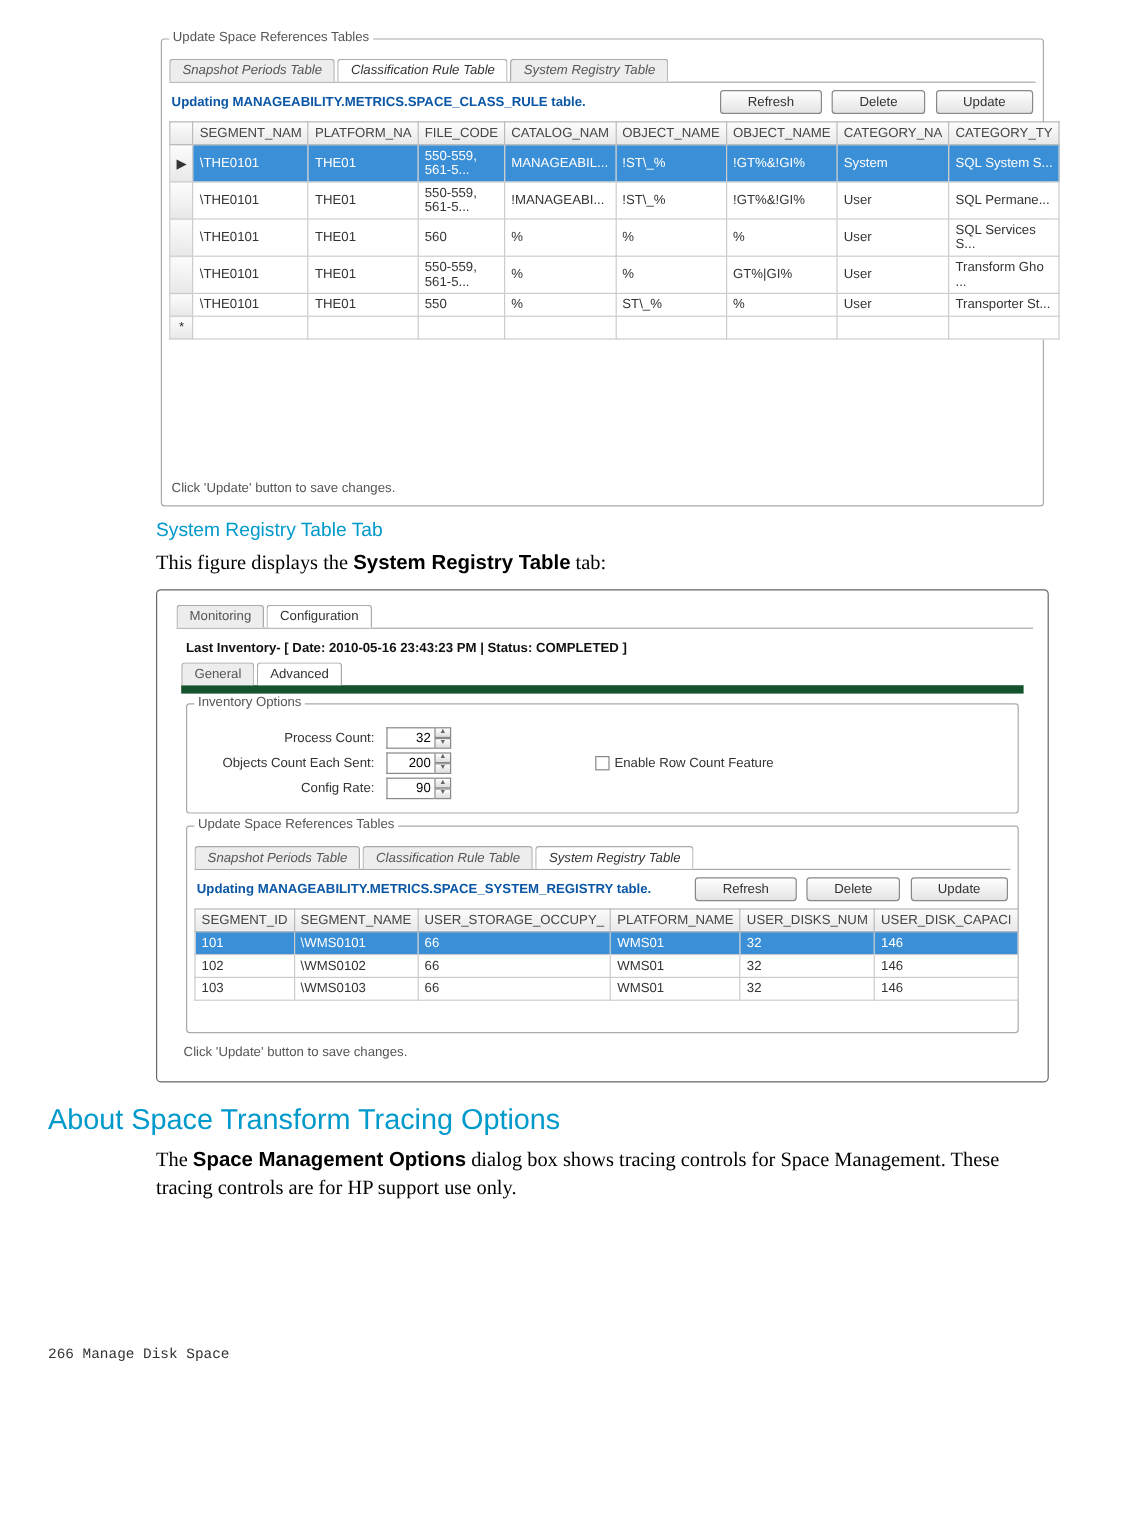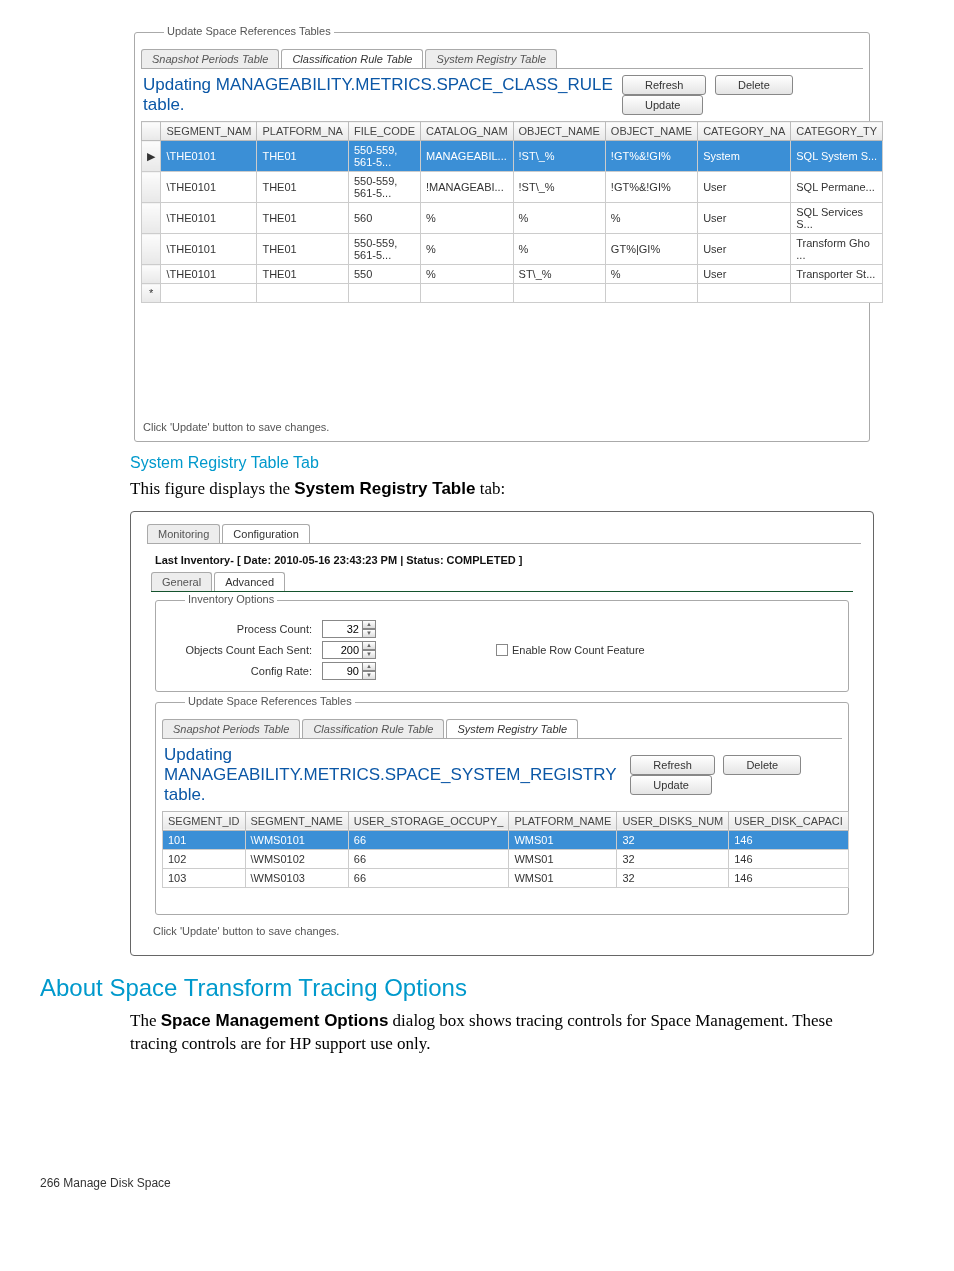--- a/index.html
+++ b/index.html
@@ -1,51 +1,51 @@
 <!DOCTYPE html>
 <html><head>
 <meta charset="utf-8">
 <style>
   * { box-sizing: border-box; margin: 0; padding: 0; }
   body { font-family: Georgia, 'Times New Roman', serif; font-size: 14px; color: #000; background: #fff; padding: 20px 40px 20px 40px; width: 954px; }
   .indent { margin-left: 90px; margin-right: 40px; }
   .fig { border: 1px solid #666; border-radius: 4px; padding: 12px; margin-bottom: 18px; }
   .fig-inner { padding: 6px 8px; }
-  .group-label { color: #555; font-family: Tahoma, Arial, sans-serif; font-size: 11px; position: relative; top: -10px; left: 23px; background: #fff; padding: 0 3px; display: inline-block; }
+  .group-label { color: #555; font-family: Tahoma, Arial, sans-serif; font-size: 11px; position: relative; top: -10px; left: 0; background: #fff; padding: 0 3px; display: inline-block; }
   .group-box { border: 1px solid #aaa; border-radius: 3px; margin: 8px 4px 10px 4px; padding: 0 6px 8px 6px; }
   .tabs { display: flex; border-bottom: 1px solid #aaa; margin-bottom: 6px; font-style: italic; }
   .tab { font-family: Tahoma, Arial, sans-serif; font-size: 11px; padding: 3px 10px; border: 1px solid #aaa; border-bottom: none; background: #f7f7f7; margin-right: 2px; border-top-left-radius: 3px; border-top-right-radius: 3px; color: #333; }
   .tab.inactive { background: #ededed; color: #555; }
   .tab.active { background: #fff; }
   .toolbar-row { display: flex; align-items: center; justify-content: space-between; margin: 4px 2px 6px 2px; }
-  .bold-blue { font-family: Tahoma, Arial, sans-serif; font-size: 17px; font-weight: normal; color: #0b57a6; }
+  .bold-blue { font-family: Tahoma, Arial, sans-serif; font-size: 11px; font-weight: bold; color: #0b57a6; }
   .btn { font-family: Tahoma, Arial, sans-serif; font-size: 11px; border: 1px solid #888; background: linear-gradient(#fff,#e4e4e4); padding: 3px 22px; border-radius: 3px; margin-left: 5px; color: #333; }
   table.grid { border-collapse: collapse; width: 100%; font-family: Tahoma, Arial, sans-serif; font-size: 11px; }
   table.grid th { background: linear-gradient(#fcfcfc,#e8e8e8); border: 1px solid #bbb; padding: 3px 5px; font-weight: normal; color: #444; text-align: left; }
   table.grid td { border: 1px solid #ccc; padding: 3px 5px; color: #333; background: #fff; }
   table.grid tr.sel td { background: #3b8fd6; color: #fff; }
   .rowhead { width: 18px; background: linear-gradient(#fcfcfc,#e8e8e8) !important; text-align: center; color: #333 !important; }
   .star { color: #555; }
   .note { font-family: Tahoma, Arial, sans-serif; font-size: 11px; color: #555; margin-top: 8px; margin-left: 2px; }
   .h3-blue { color: #0099cc; font-family: Arial, Helvetica, sans-serif; font-weight: normal; font-size: 16px; margin: 12px 0 6px 0; }
   .h2-blue { color: #0099cc; font-family: Arial, Helvetica, sans-serif; font-weight: normal; font-size: 24px; margin: 18px 0 8px 0; }
   p.body { font-size: 17px; line-height: 1.35; margin-bottom: 10px; }
   .bold { font-weight: bold; font-family: Arial, Helvetica, sans-serif; }
   .bc { font-family: Tahoma, Arial, sans-serif; font-size: 12px; font-weight: bold; color: #1259a3; margin: 4px 0 2px 4px; }
   .last-inv { font-family: Tahoma, Arial, sans-serif; font-size: 11px; font-weight: bold; color: #111; margin: 2px 0 6px 4px; }
-  .subtabs { display: flex; border-bottom: 1px solid #14532d; margin: 4px 0 6px 0; }
+  .subtabs { display: flex; border-bottom: 7px solid #14532d; margin: 4px 0 6px 0; }
   .form-row { display: flex; align-items: center; font-family: Tahoma, Arial, sans-serif; font-size: 11px; color: #333; margin: 3px 0; }
   .form-label { width: 160px; text-align: right; padding-right: 10px; }
   .spinner { display: inline-flex; }
   .spinner-val { width: 40px; height: 18px; border: 1px solid #888; text-align: right; padding-right: 3px; font-family: Tahoma, Arial, sans-serif; font-size: 11px; border-right: none; }
   .spinner-btns { display: flex; flex-direction: column; }
   .spinner-btn { width: 14px; height: 9px; border: 1px solid #888; background: linear-gradient(#fff,#ddd); font-size: 6px; line-height: 6px; text-align: center; color: #666; }
   .checkbox { display: inline-flex; align-items: flex-start; margin-left: 120px; }
   .checkbox-box { width: 12px; height: 12px; border: 1px solid #888; margin-right: 4px; background: #fff; }
-  .footer { font-size: 12px; font-family: Liberation Sans, sans-serif; color: #333; margin-top: 120px; margin-left: 0; }
+  .footer { font-size: 12px; font-family: Liberation Mono, monospace; color: #333; margin-top: 120px; margin-left: 0; }
   .outer-tabs { display: flex; border-bottom: 1px solid #aaa; margin-bottom: 2px; margin-left: 4px; }
 </style>
 </head>
 <body>
 
 <div class="indent">
   <div class="group-box" style="margin-top:12px;">
     <span class="group-label">Update Space References Tables</span>
     <div class="tabs">
       <div class="tab inactive">Snapshot Periods Table</div>

